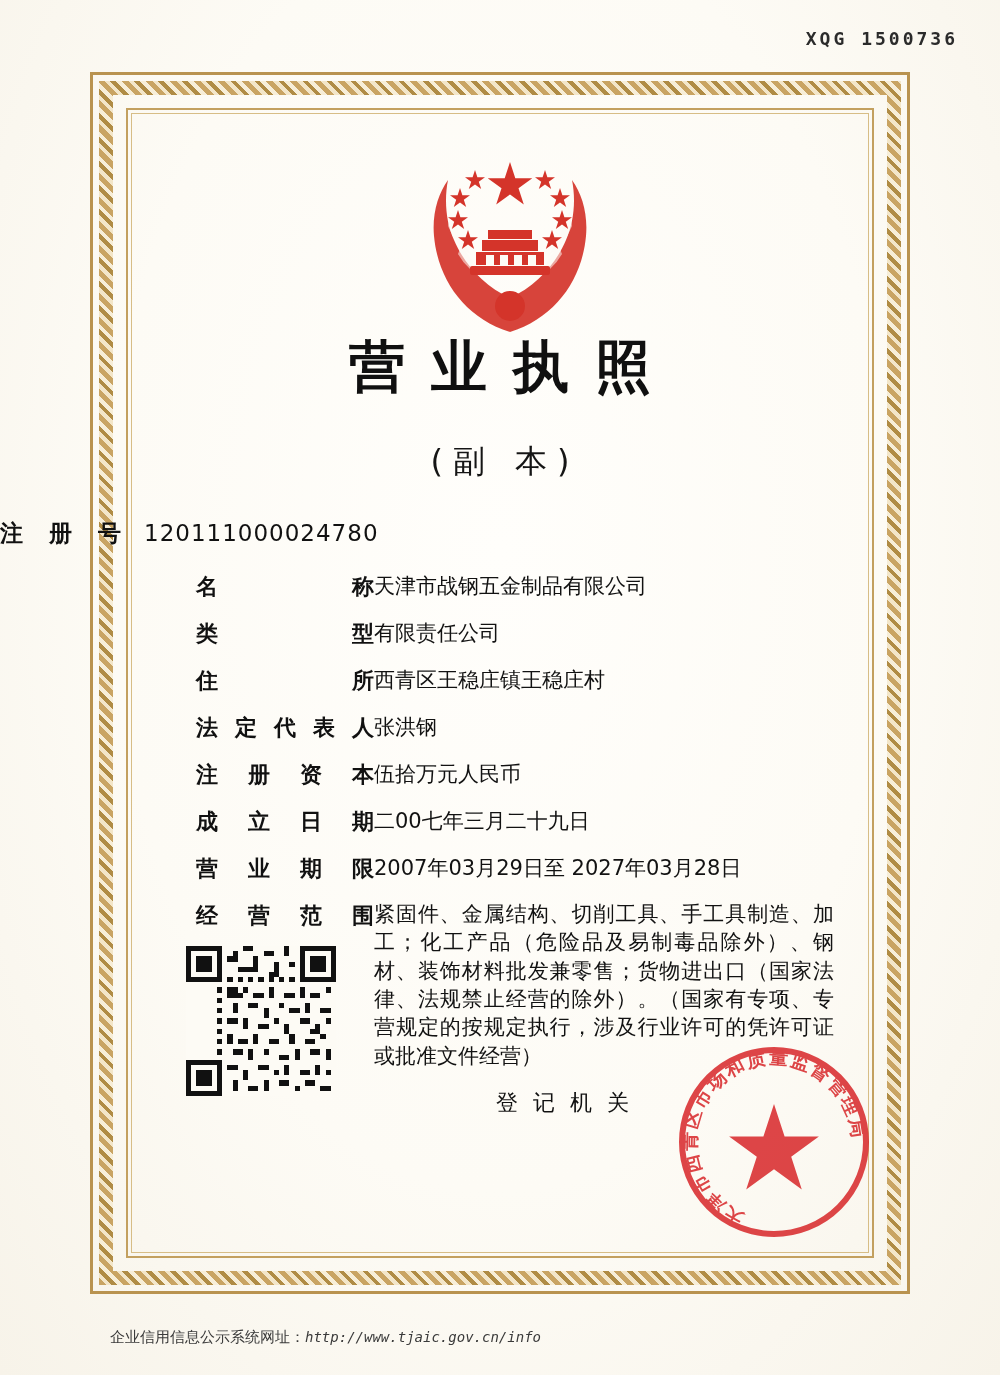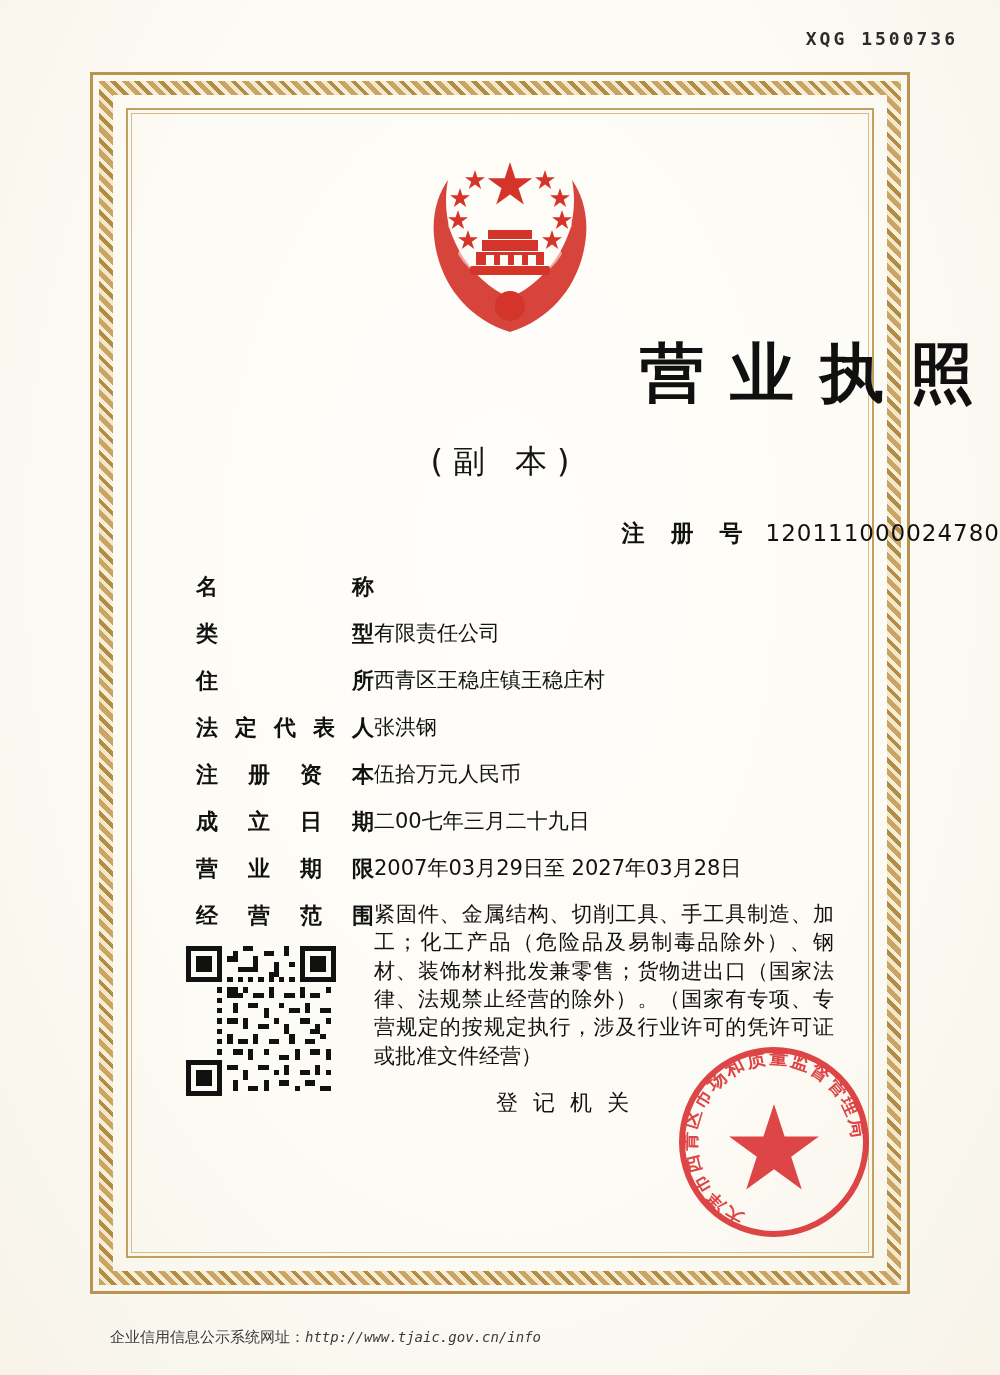--- a/index.html
+++ b/index.html
@@ -89,24 +89,24 @@
     width: 180px;
     height: 180px;
   }
 
   
   .title {
     position: absolute;
     top: 330px;
     left: 0;
     width: 100%;
-    text-align: right;
+    text-align: center;
     font-family: Liberation Sans, sans-serif;
     font-weight: bold;
-    font-size: 64px;
+    font-size: 56px;
     letter-spacing: 26px;
     text-indent: 26px;
     color: #101010;
   }
   .subtitle {
     position: absolute;
     top: 440px;
     left: 0;
     width: 100%;
     text-align: center;
@@ -116,21 +116,21 @@
     text-indent: 10px;
     color: #151515;
   }
 
   
   .regline {
     position: absolute;
     top: 518px;
     left: 0;
     width: 100%;
-    text-align: right;
+    text-align: left;
     font-family: "DejaVu Sans", "Liberation Sans", sans-serif;
     font-size: 23px;
     color: #111;
   }
   .regline .lbl {
     letter-spacing: 9px;
     font-weight: bold;
   }
   .regline .val {
     font-family: "DejaVu Sans", "Liberation Sans", sans-serif;
@@ -303,20 +303,21 @@
     <span class="lbl">注 册 号</span><span class="val">120111000024780</span>
   </div>
 
   <div class="fields">
 
     <div class="row">
       <div class="label">
           <span>名</span>
           <span>称</span>
         </div>
+      <div class="value">天津市战钢五金制品有限公司</div>
     </div>
 
     <div class="row">
       <div class="label">
           <span>类</span>
           <span>型</span>
         </div>
       <div class="value">有限责任公司</div>
     </div>
 

